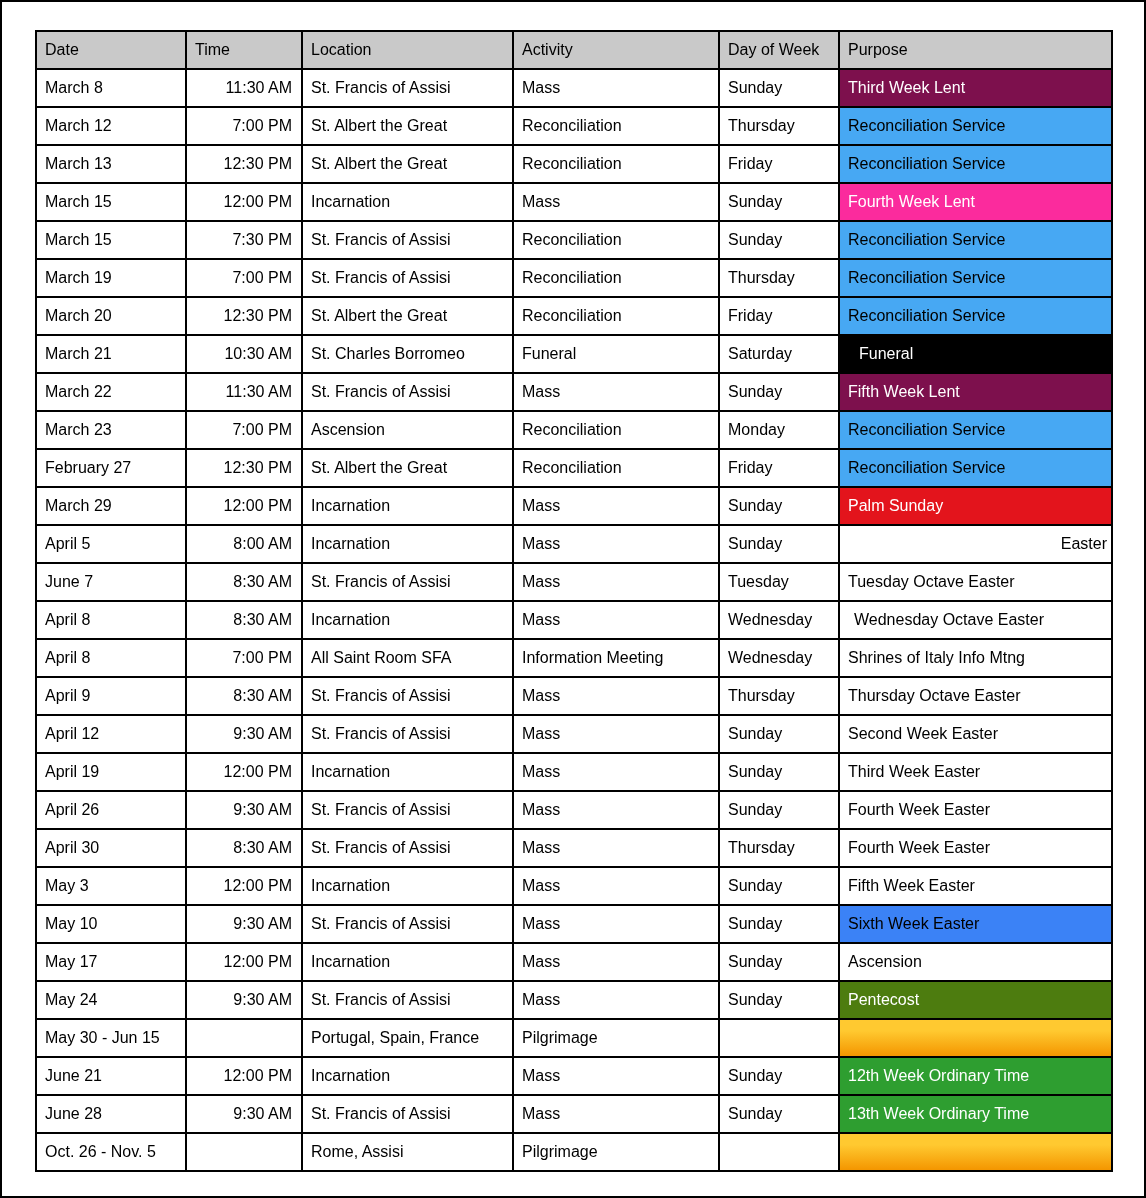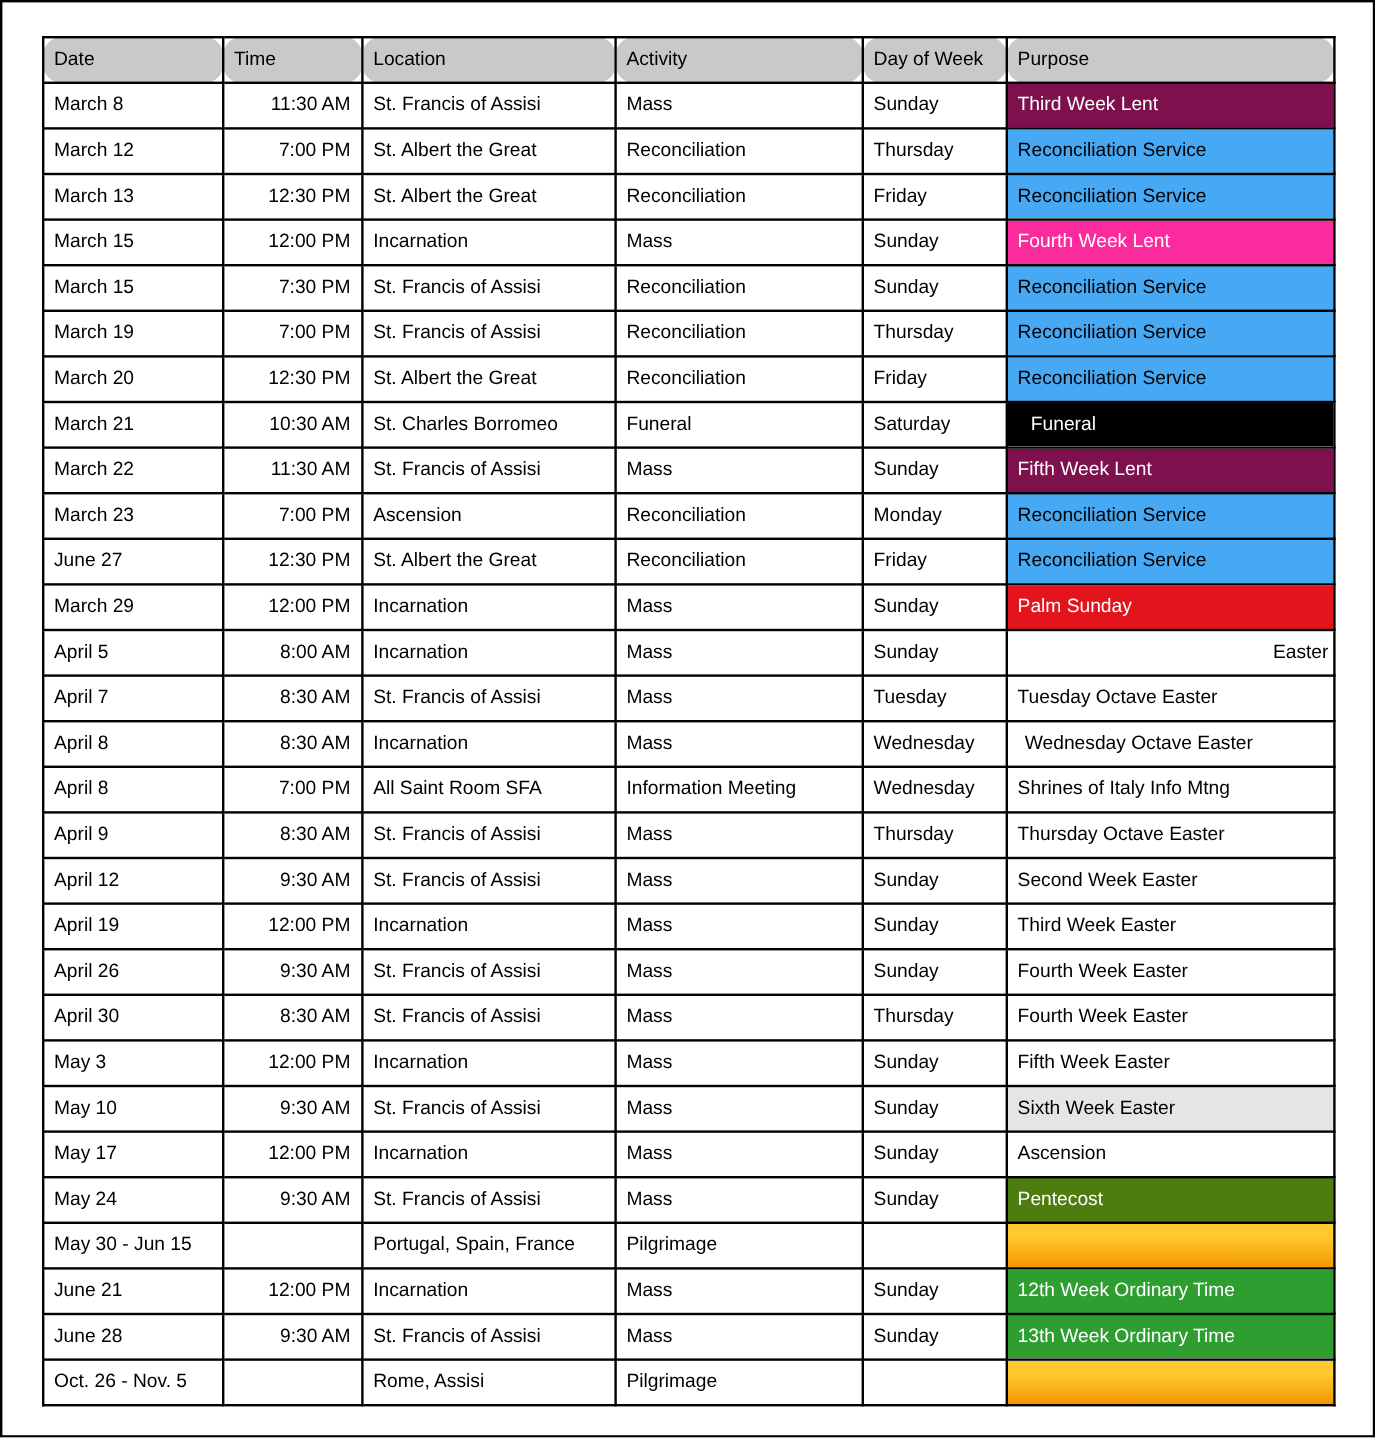--- a/index.html
+++ b/index.html
@@ -32,21 +32,21 @@
     font-size: 16px;
     font-weight: 400;
     color: #000;
     padding: 0 4px 0 8px;
     white-space: nowrap;
     overflow: hidden;
     vertical-align: middle;
     text-align: left;
     box-sizing: border-box;
   }
-  th { font-weight: 400; border-radius: 15px; }
+  th { font-weight: 400; }
   td.time { text-align: right; padding: 0 9px 0 0; }
   td.purpose.indent { padding-left: 19px; }
 </style>
 </head>
 <body>
 
 <div class="frame"></div>
 
 <table class="schedule">
   <colgroup>
@@ -142,21 +142,21 @@
       </tr>
       <tr>
         <td>March 23</td>
         <td class="time">7:00 PM</td>
         <td>Ascension</td>
         <td>Reconciliation</td>
         <td>Monday</td>
         <td class="purpose" style="background: rgb(71, 168, 243); color: rgb(0, 0, 0);">Reconciliation Service</td>
       </tr>
       <tr>
-        <td>June 27</td>
+        <td>February 27</td>
         <td class="time">12:30 PM</td>
         <td>St. Albert the Great</td>
         <td>Reconciliation</td>
         <td>Friday</td>
         <td class="purpose" style="background: rgb(71, 168, 243); color: rgb(0, 0, 0);">Reconciliation Service</td>
       </tr>
       <tr>
         <td>March 29</td>
         <td class="time">12:00 PM</td>
         <td>Incarnation</td>
@@ -166,21 +166,21 @@
       </tr>
       <tr>
         <td>April 5</td>
         <td class="time">8:00 AM</td>
         <td>Incarnation</td>
         <td>Mass</td>
         <td>Sunday</td>
         <td class="purpose" style="background: rgb(255, 255, 255); color: rgb(0, 0, 0); text-align: right;">Easter</td>
       </tr>
       <tr>
-        <td>April 7</td>
+        <td>June 7</td>
         <td class="time">8:30 AM</td>
         <td>St. Francis of Assisi</td>
         <td>Mass</td>
         <td>Tuesday</td>
         <td class="purpose" style="background: rgb(255, 255, 255); color: rgb(0, 0, 0);">Tuesday Octave Easter</td>
       </tr>
       <tr>
         <td>April 8</td>
         <td class="time">8:30 AM</td>
         <td>Incarnation</td>
@@ -243,21 +243,21 @@
         <td>Mass</td>
         <td>Sunday</td>
         <td class="purpose" style="background: rgb(255, 255, 255); color: rgb(0, 0, 0);">Fifth Week Easter</td>
       </tr>
       <tr>
         <td>May 10</td>
         <td class="time">9:30 AM</td>
         <td>St. Francis of Assisi</td>
         <td>Mass</td>
         <td>Sunday</td>
-        <td class="purpose" style="background: #e5e5e5; color: rgb(0, 0, 0);">Sixth Week Easter</td>
+        <td class="purpose" style="background: #3b82f6; color: rgb(0, 0, 0);">Sixth Week Easter</td>
       </tr>
       <tr>
         <td>May 17</td>
         <td class="time">12:00 PM</td>
         <td>Incarnation</td>
         <td>Mass</td>
         <td>Sunday</td>
         <td class="purpose" style="background: rgb(255, 255, 255); color: rgb(0, 0, 0);">Ascension</td>
       </tr>
       <tr>

